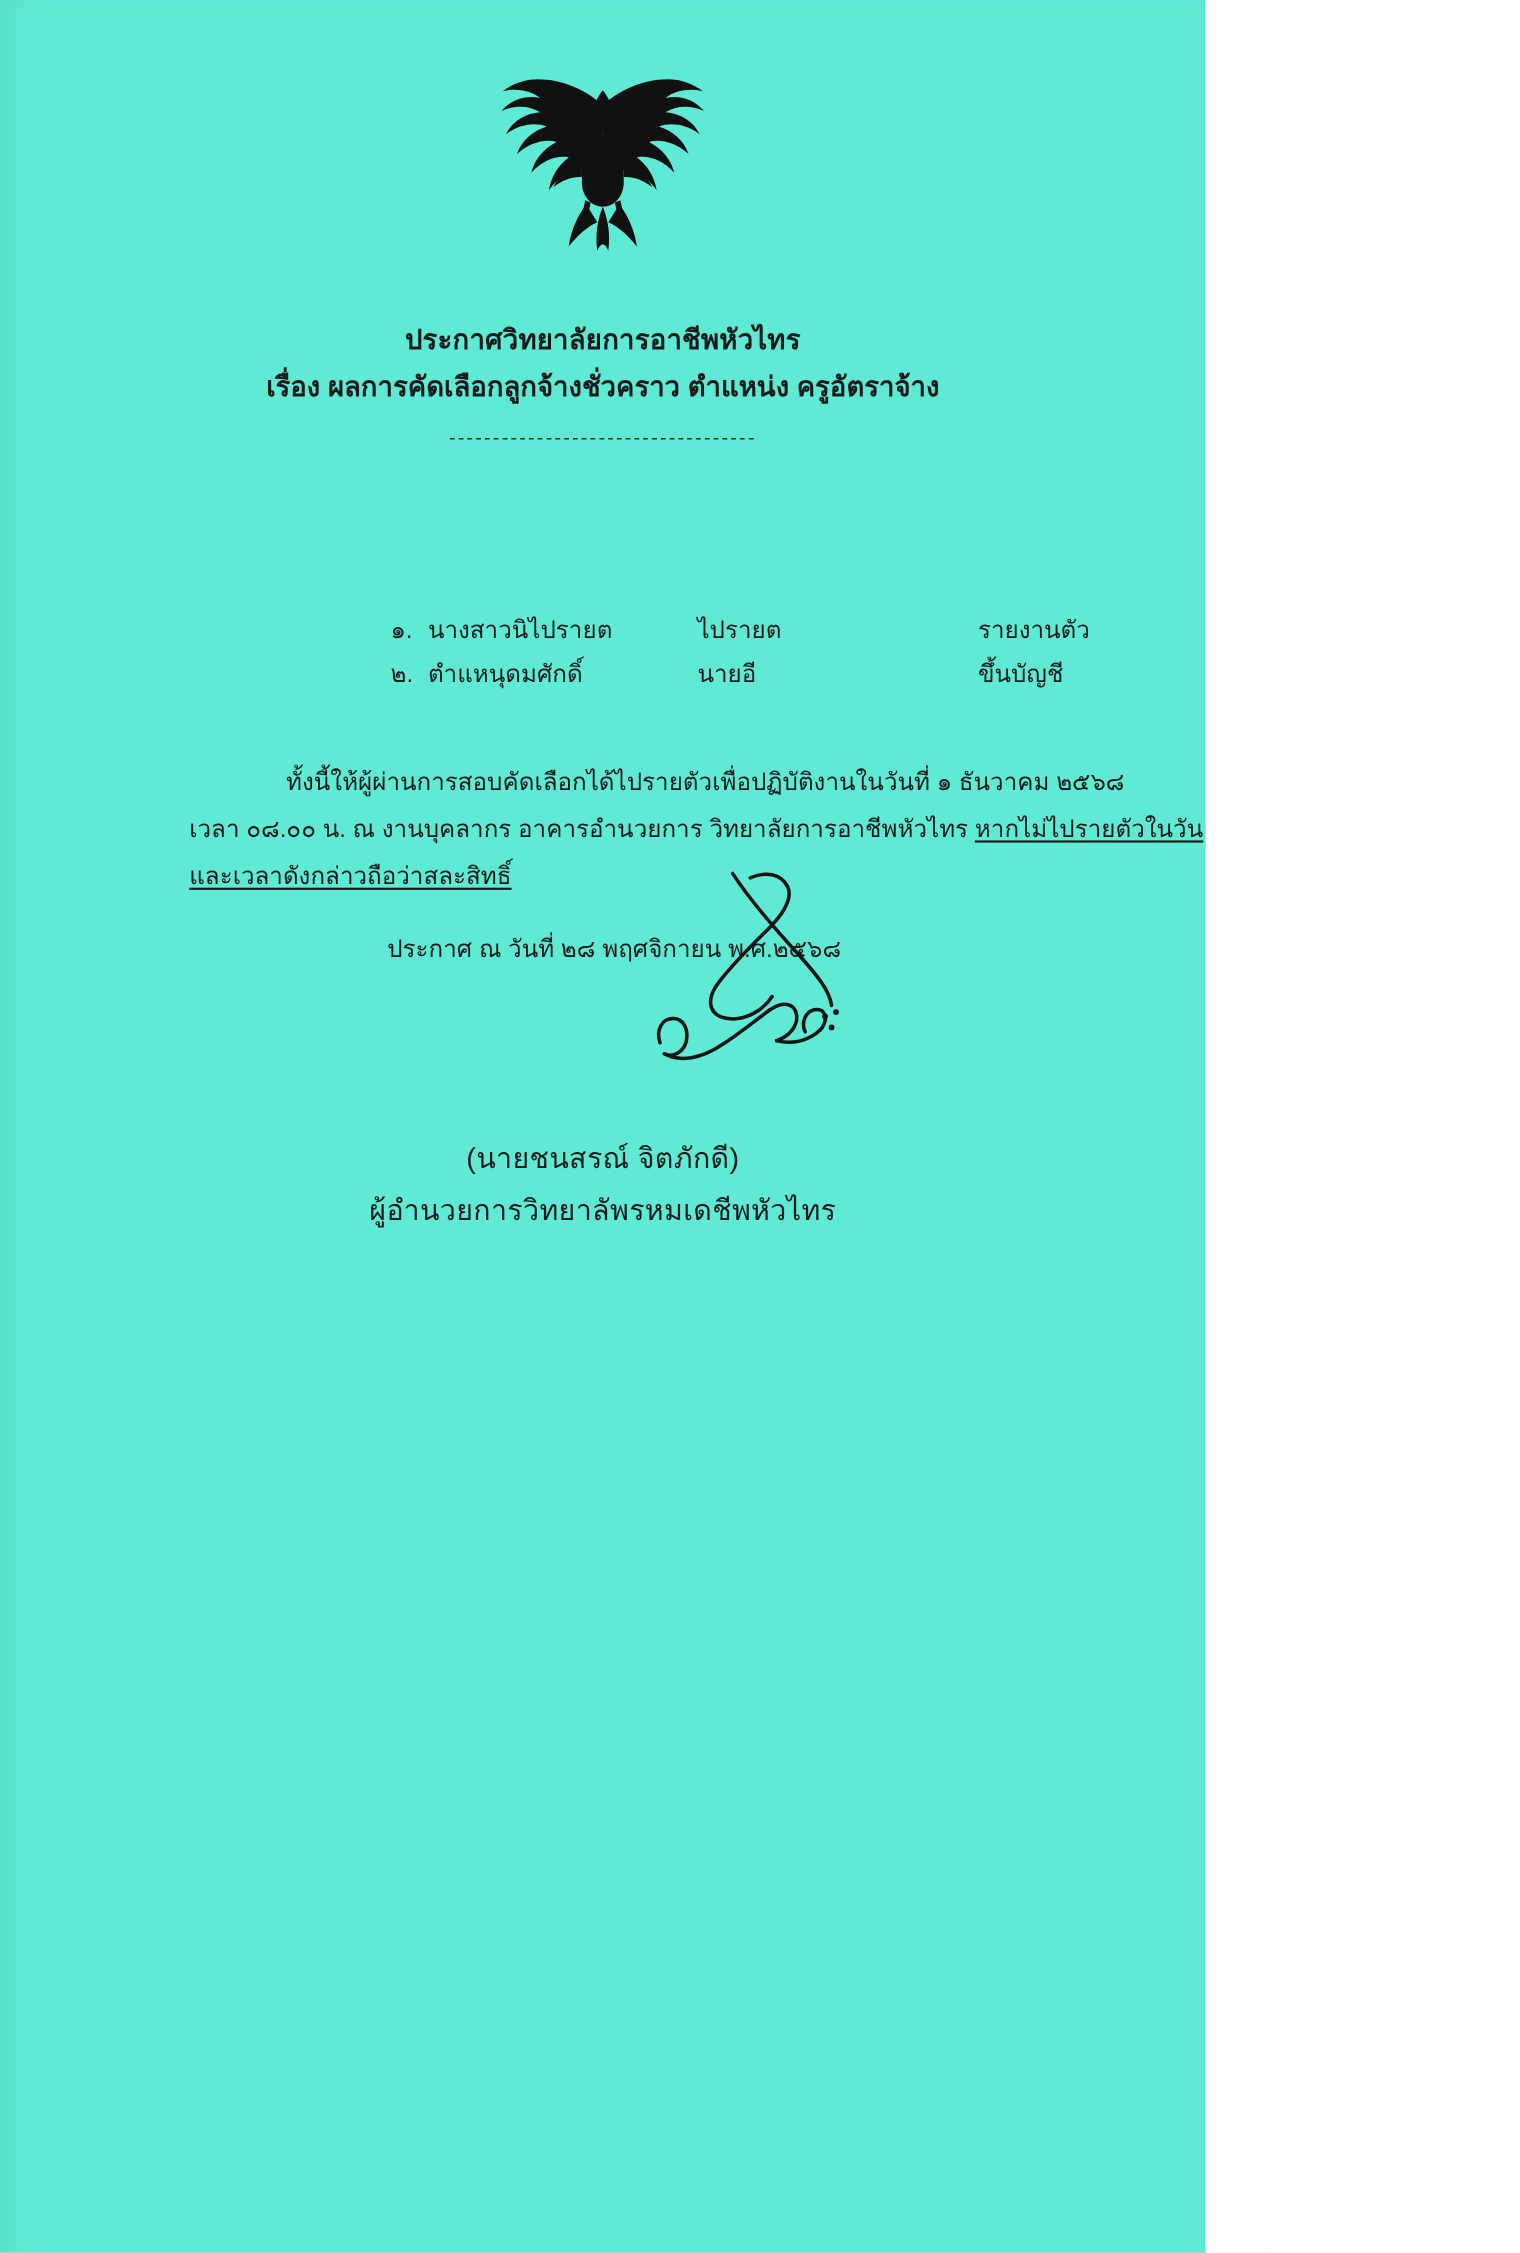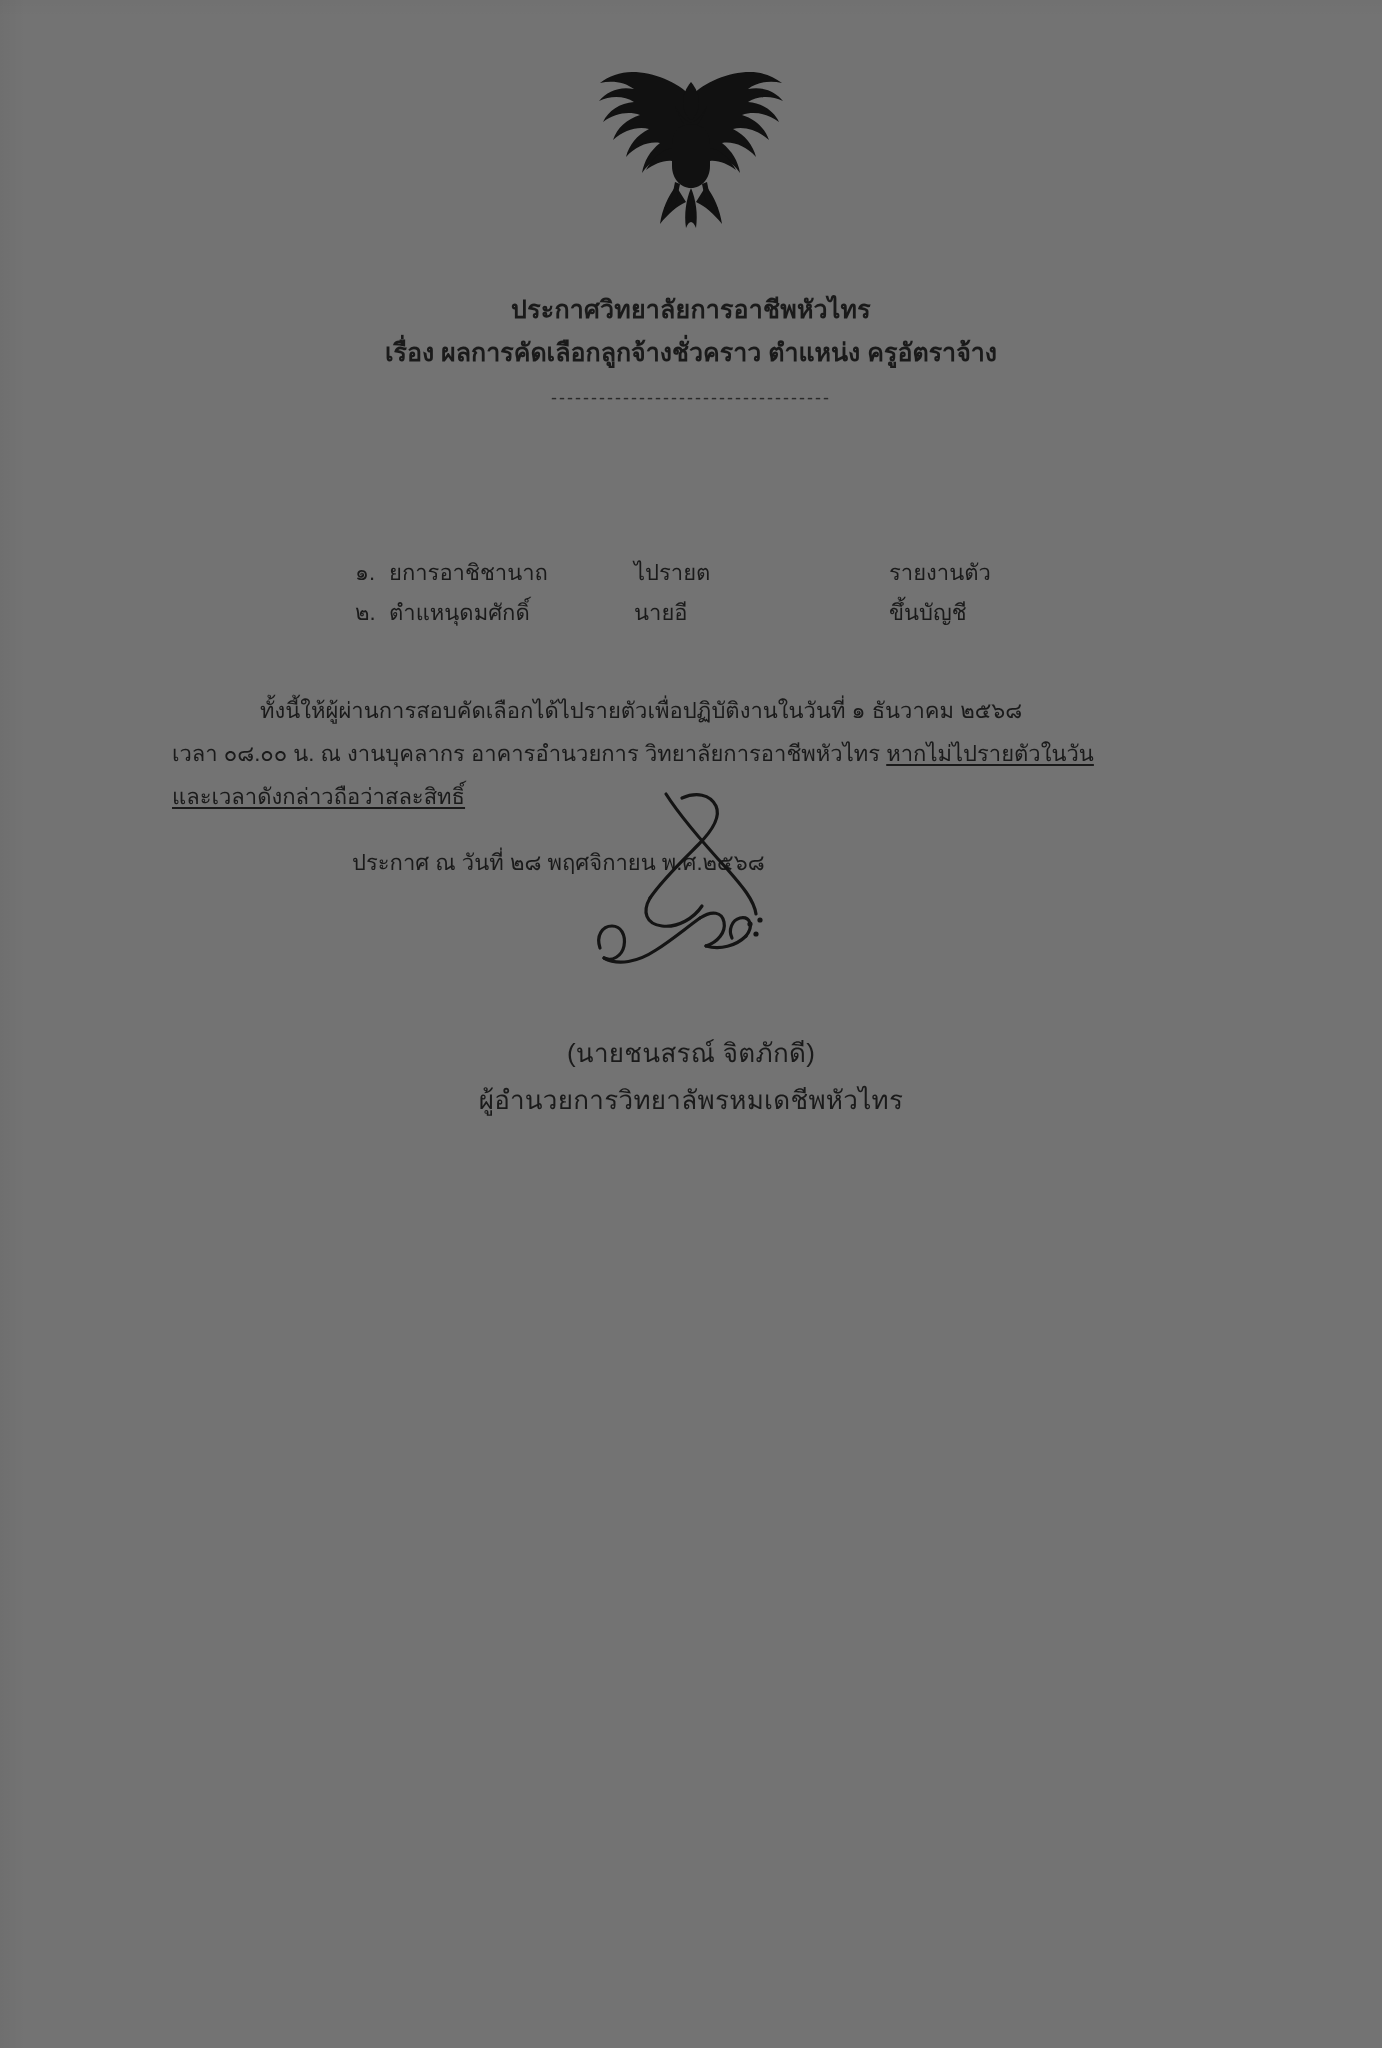--- a/index.html
+++ b/index.html
@@ -10,23 +10,23 @@
   body {
     width: 1382px;
     height: 2048px;
     position: relative;
     font-family: "Liberation Sans", sans-serif;
     color: #1a1a1a;
     overflow: hidden;
   }
   .page {
     position: relative;
-    width: 1382px;
+    width: 1096px;
     height: 2048px;
-    background: #737373;
+    background: #5eead4;
   }
   
   .page:before {
     content: "";
     position: absolute;
     inset: 0;
     background:
       linear-gradient(90deg, rgba(0,0,0,0.035) 0px, rgba(0,0,0,0) 26px),
       linear-gradient(180deg, rgba(0,0,0,0.02) 0px, rgba(0,0,0,0) 18px);
     pointer-events: none;
@@ -152,21 +152,21 @@
   <div class="doc-head">
     <div class="title-line-1">ประกาศวิทยาลัยการอาชีพหัวไทร</div>
     <div class="title-line-2">เรื่อง  ผลการคัดเลือกลูกจ้างชั่วคราว ตำแหน่ง  ครูอัตราจ้าง</div>
     <div class="divider">-----------------------------------</div>
   </div>
 
 
   <div class="names">
     <div class="name-row">
       <span class="name-no">๑.</span>
-      <span class="name-first">ยการอาชิชานาถ</span>
+      <span class="name-first">นางสาวนิไปรายต</span>
       <span class="name-last">ไปรายต</span>
       <span class="name-status">รายงานตัว</span>
     </div>
     <div class="name-row">
       <span class="name-no">๒.</span>
       <span class="name-first">ตำแหนุดมศักดิ์</span>
       <span class="name-last">นายอี</span>
       <span class="name-status">ขึ้นบัญชี</span>
     </div>
   </div>

